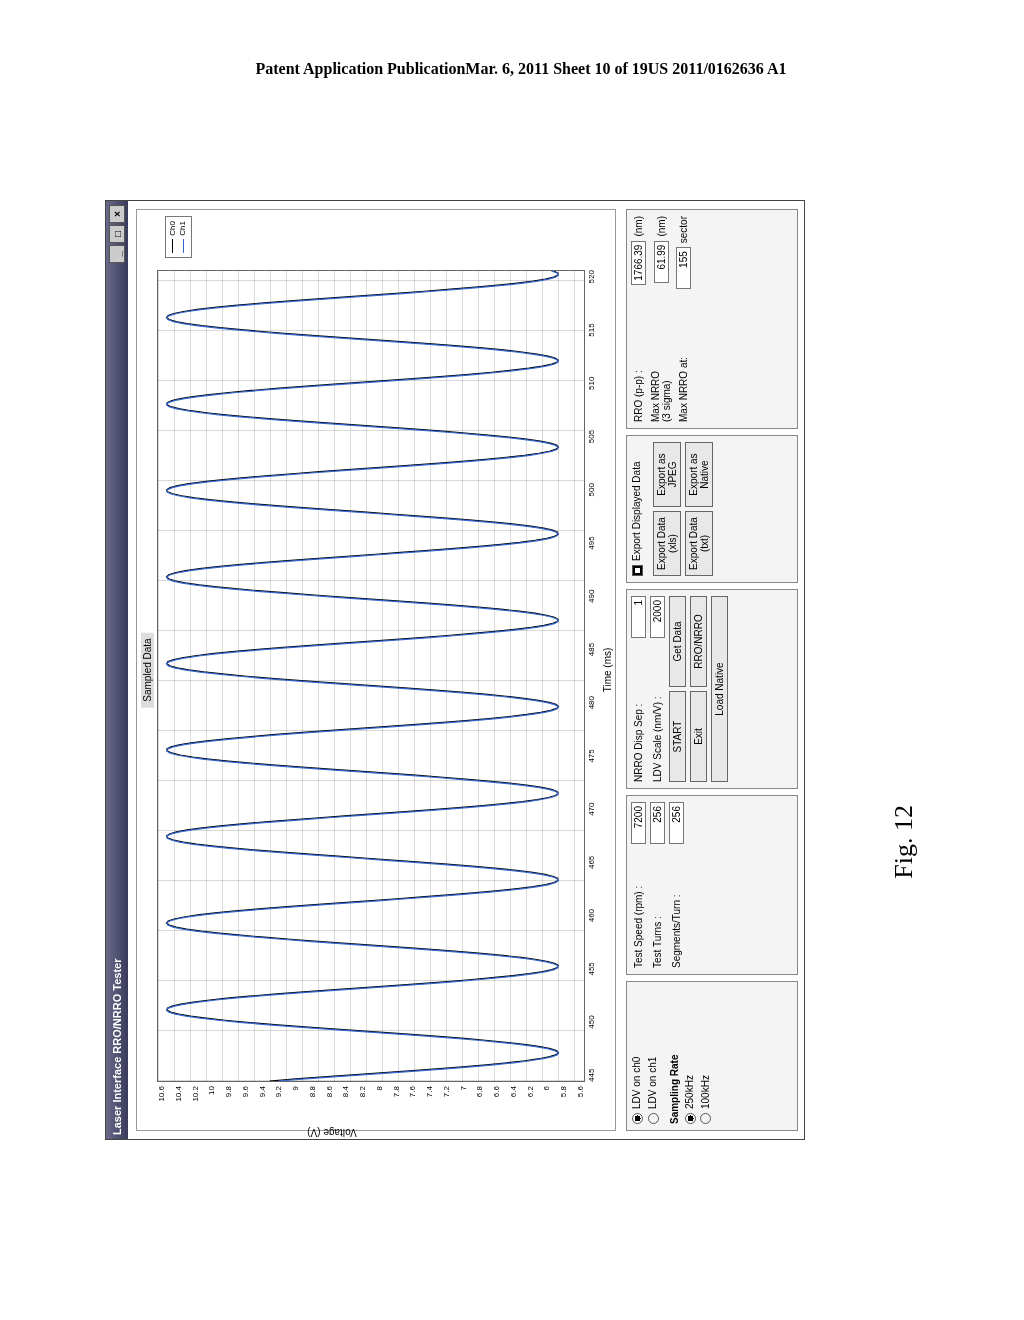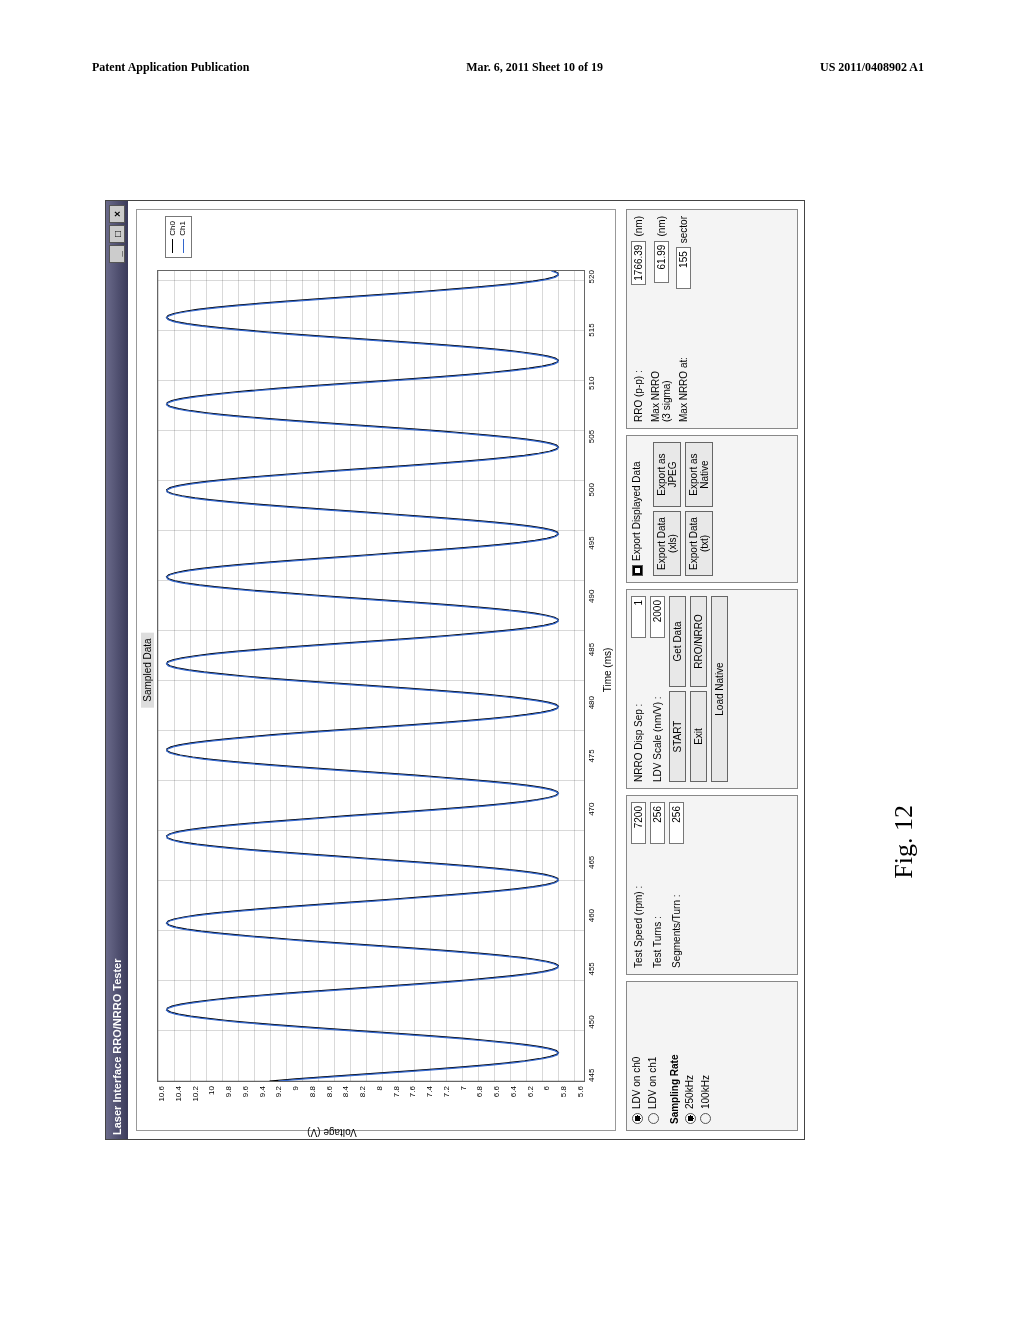--- a/index.html
+++ b/index.html
@@ -7,26 +7,26 @@
     width: 1024px;
     height: 1320px;
     background: #fff;
     font-family: "Times New Roman", serif;
     position: relative;
     color: #000;
   }
   .page-header {
     position: absolute;
     top: 60px;
-    left: 92px;
+    left: 118px;
     right: 100px;
-    font-size: 12px;
+    font-size: 16px;
     font-weight: bold;
     display: flex;
-    justify-content: space-between;
+    justify-content: center;
   }
   .figure-area {
     position: absolute;
     top: 200px;
     left: 105px;
     width: 700px;
     height: 940px;
     transform: rotate(-90deg);
     transform-origin: center center;
   }
@@ -203,21 +203,21 @@
     transform: rotate(-90deg);
     transform-origin: right center;
   }
 </style>
 </head>
 <body>
 
 <div class="page-header">
   <span>Patent Application Publication</span>
   <span>Mar. 6, 2011   Sheet 10 of 19</span>
-  <span>US 2011/0408902 A1</span>
+  <span>US 2011/0162636 A1</span>
 </div>
 
 <div class="figure-area">
   <div class="app-window">
 
     <div class="titlebar">
       <span>Laser Interface RRO/NRRO Tester</span>
       <span class="spacer"></span>
       <span class="win-btn">_</span>
       <span class="win-btn">□</span>

